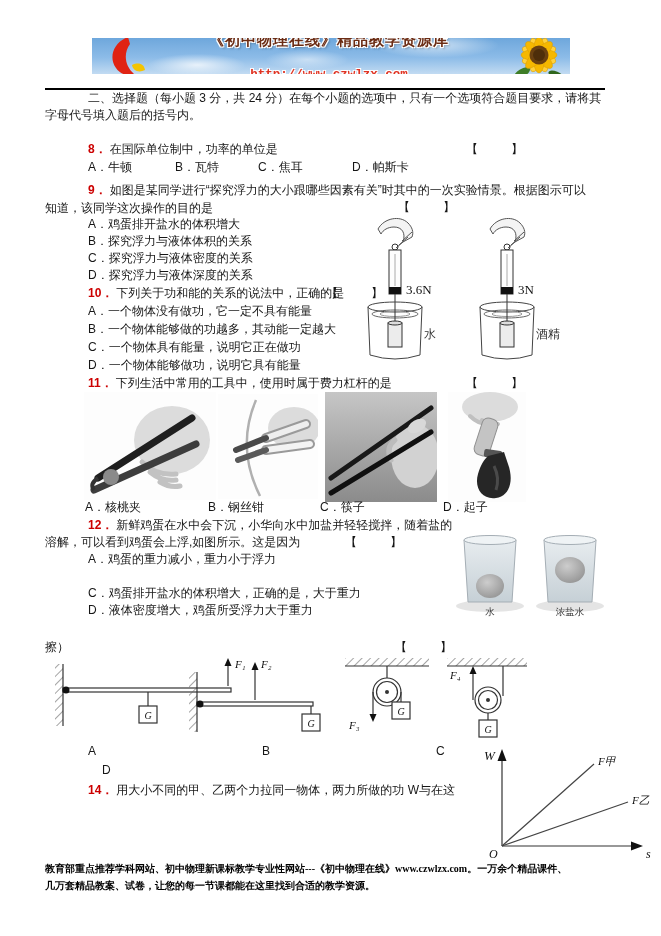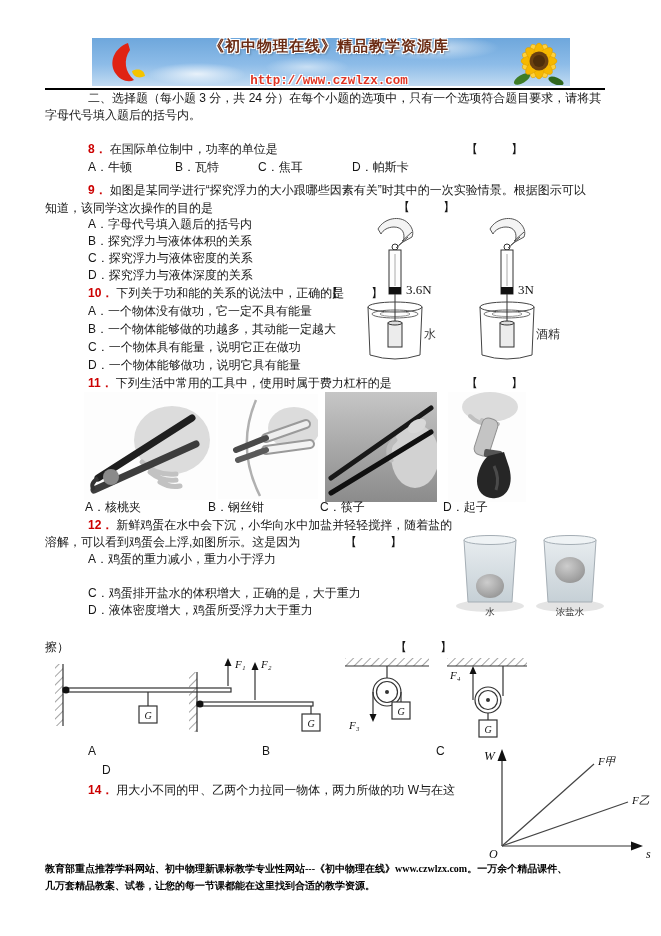--- a/index.html
+++ b/index.html
@@ -6,21 +6,21 @@
   .page{position:relative;width:661px;height:936px;background:#fff;overflow:hidden;
         font-family:"Liberation Sans","DejaVu Sans",sans-serif;color:#161616;}
   .line{position:absolute;font-size:12px;line-height:16px;white-space:nowrap;color:#161616;}
   .num{color:#cc0000;font-weight:bold;margin-right:3px;}
   .bracket{position:absolute;font-size:12px;color:#161616;letter-spacing:3px;white-space:nowrap;}
   .lab{position:absolute;font-size:12px;color:#161616;}
   .fig{position:absolute;}
   .footer-line{position:absolute;font-size:10px;font-weight:bold;color:#000;
         font-family:"Liberation Serif","DejaVu Serif",serif;white-space:nowrap;}
   
-  .banner{position:absolute;left:92px;top:38px;width:478px;height:48px;display:flex;align-items:center;
+  .banner{position:absolute;left:92px;top:38px;width:478px;height:36px;display:flex;align-items:center;
      background:
        radial-gradient(ellipse 70px 16px at 22% 75%, rgba(255,255,255,.75), rgba(255,255,255,0) 70%),
        radial-gradient(ellipse 90px 18px at 72% 20%, rgba(255,255,255,.6), rgba(255,255,255,0) 70%),
        radial-gradient(ellipse 60px 14px at 45% 60%, rgba(255,255,255,.5), rgba(255,255,255,0) 70%),
        linear-gradient(180deg,#6ea7dc 0%,#8dbce8 55%,#c2dbf2 100%);
      overflow:hidden;}
   .banner-logo{margin-left:14px;flex:0 0 auto;}
   .banner-text{flex:1;text-align:center;}
   .banner-title{font-size:15px;font-weight:bold;letter-spacing:1px;color:#6b2c14;
      text-shadow:-1px -1px 0 #fff,1px -1px 0 #fff,-1px 1px 0 #fff,1px 1px 0 #fff,2px 2px 2px rgba(0,0,0,.25);}
@@ -74,21 +74,21 @@
   <div class="line" style="left:88px;top:141px"><span class="num">8．</span><span>在国际单位制中，功率的单位是</span></div>
   <div class="bracket" style="left:466px;top:141px">【　　】</div>
   <div class="lab" style="left:88px;top:159px">A．牛顿</div>
   <div class="lab" style="left:175px;top:159px">B．瓦特</div>
   <div class="lab" style="left:258px;top:159px">C．焦耳</div>
   <div class="lab" style="left:352px;top:159px">D．帕斯卡</div>
 
   <div class="line" style="left:88px;top:182px"><span class="num">9．</span><span>如图是某同学进行“探究浮力的大小跟哪些因素有关”时其中的一次实验情景。根据图示可以</span></div>
   <div class="line" style="left:45px;top:200px">知道，该同学这次操作的目的是</div>
   <div class="bracket" style="left:398px;top:199px">【　　】</div>
-  <div class="lab" style="left:88px;top:216px">A．字母代号填入题后的括号内</div>
+  <div class="lab" style="left:88px;top:216px">A．鸡蛋排开盐水的体积增大</div>
   <div class="lab" style="left:88px;top:233px">B．探究浮力与液体体积的关系</div>
   <div class="lab" style="left:88px;top:250px">C．探究浮力与液体密度的关系</div>
   <div class="lab" style="left:88px;top:267px">D．探究浮力与液体深度的关系</div>
 
   <svg class="fig" style="left:362px;top:215px" width="218" height="152" viewBox="0 0 218 152">
     <g>
       <path d="M16,14 C22,3 38,0 46,8 C50,12 52,17 50,22 L41,27 C44,18 40,12 32,12 C26,12 21,15 19,19 Z" fill="#f4f4f4" stroke="#555" stroke-width="1"></path>
       <path d="M41,27 l-7,6 M46,22 l-9,8 M50,17 l-10,9" stroke="#555" stroke-width="1" fill="none"></path>
       <circle cx="33" cy="32" r="3" fill="none" stroke="#333"></circle>
       <rect x="27" y="35" width="12" height="44" fill="#fdfdfd" stroke="#333"></rect>

